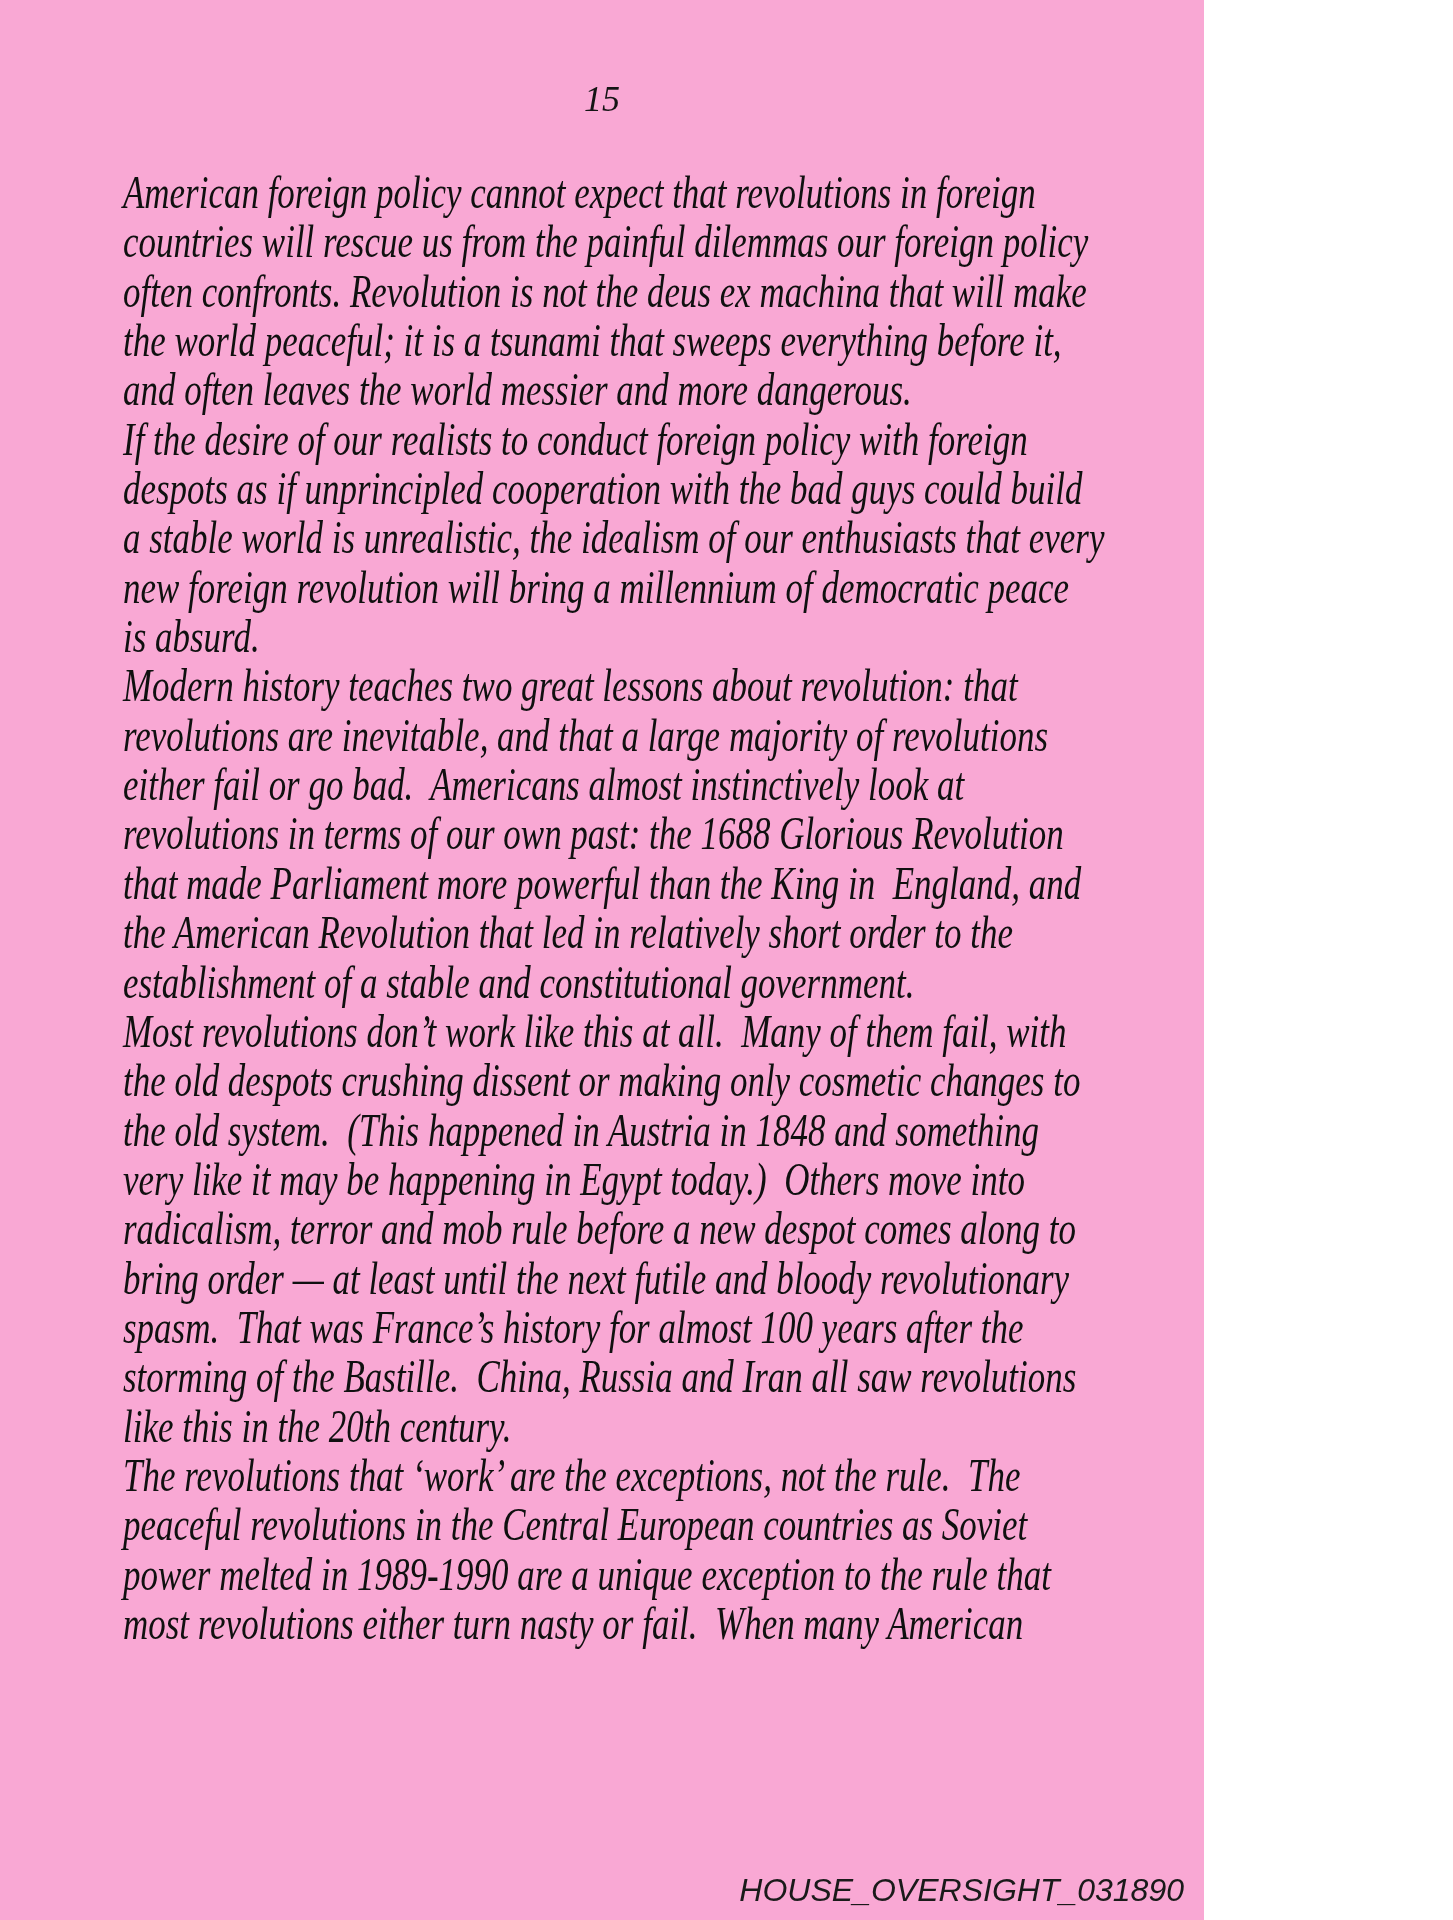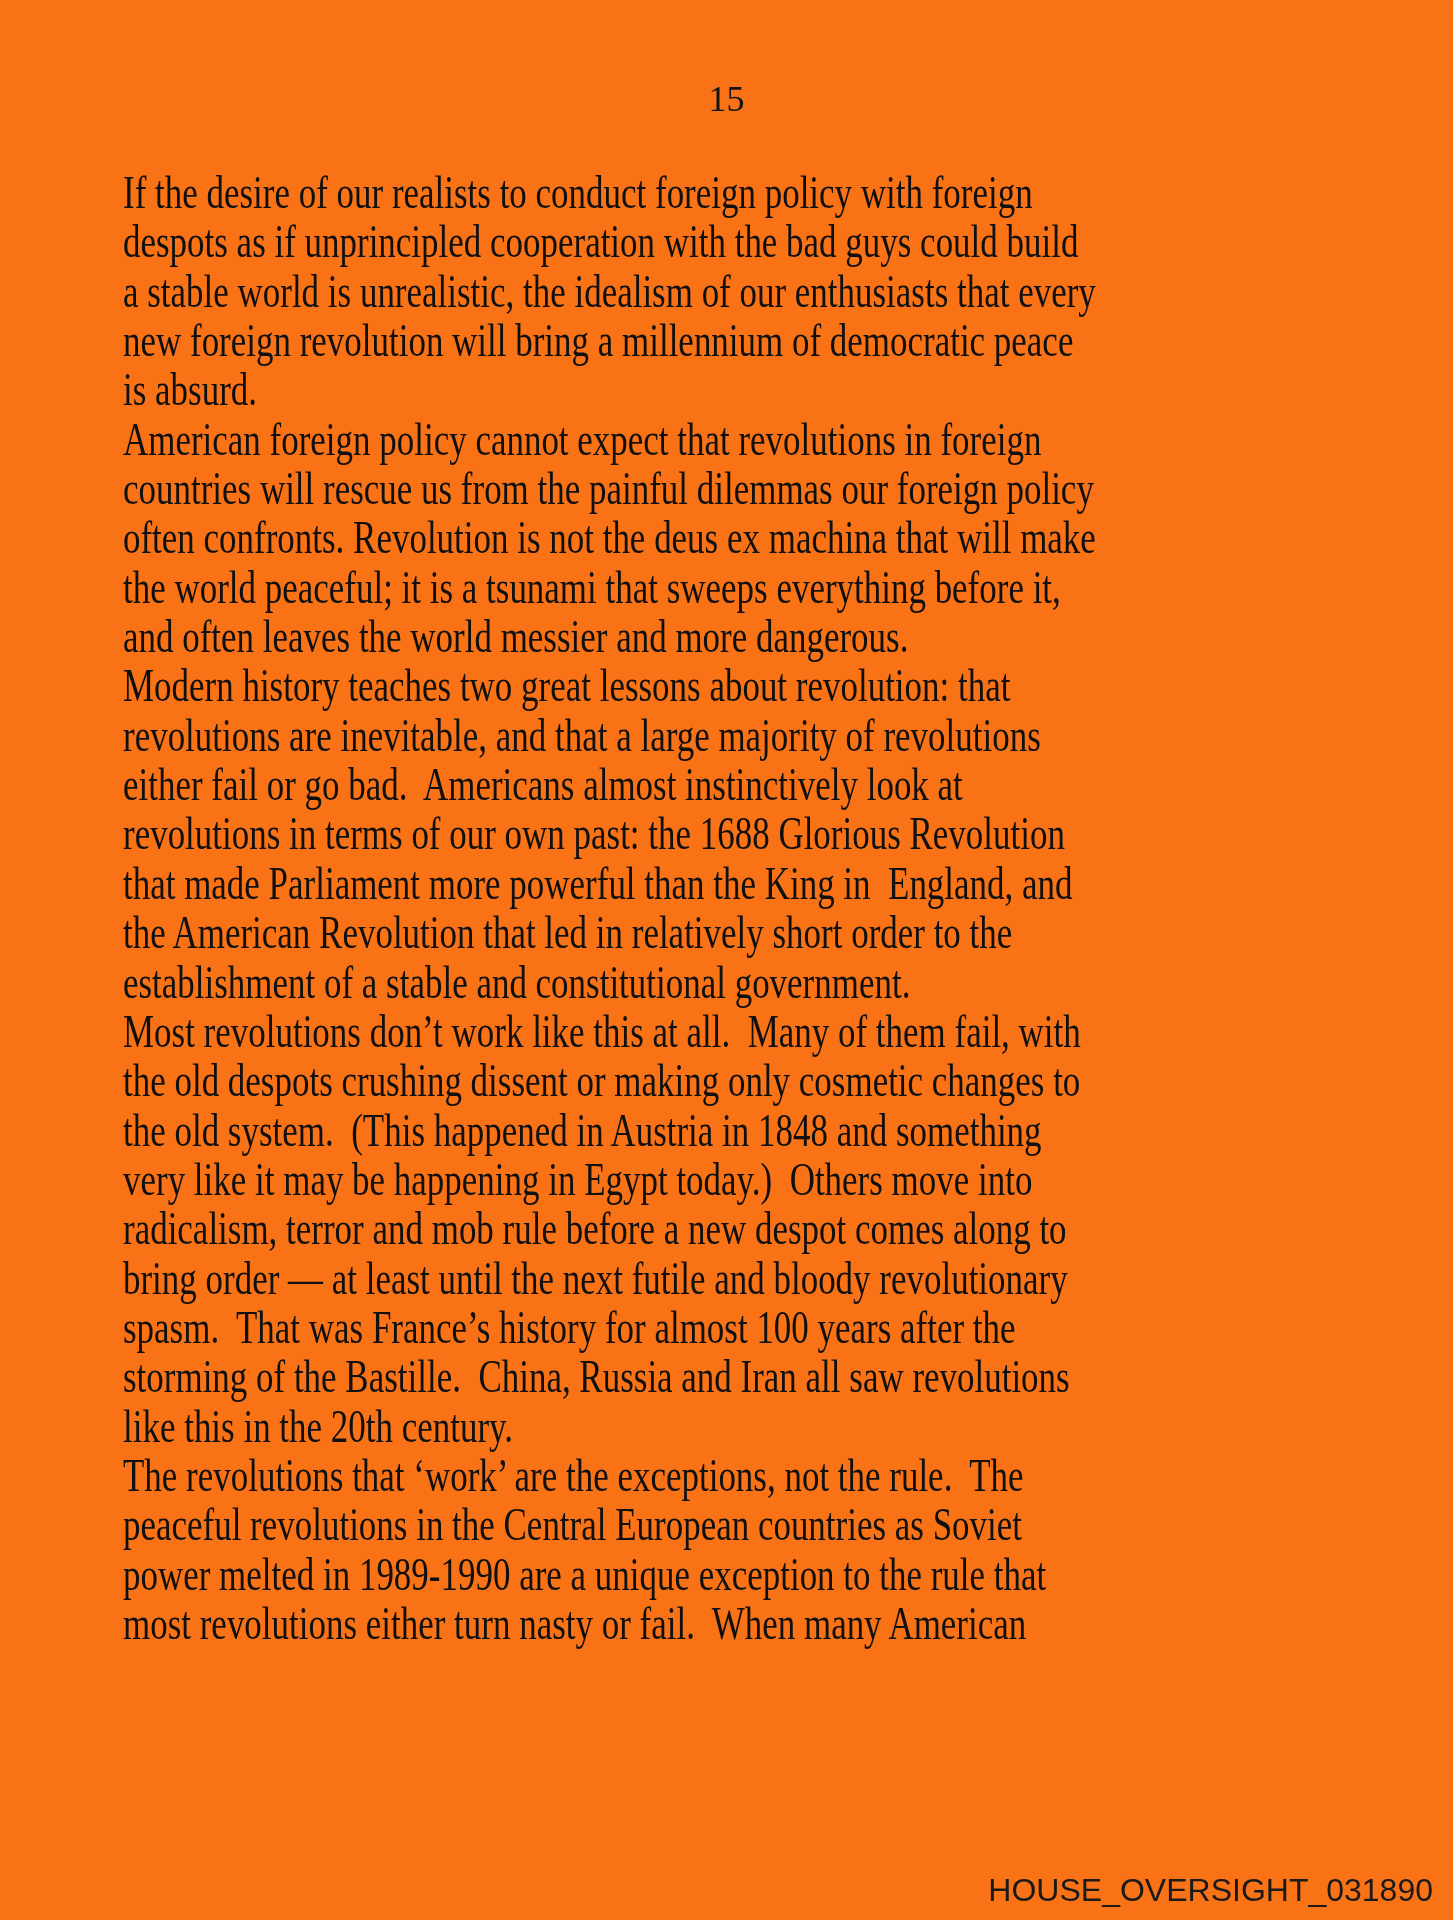--- a/index.html
+++ b/index.html
@@ -2,25 +2,26 @@
 <html><head>
 <meta charset="utf-8">
 <style>
   html, body {
     margin: 0;
     padding: 0;
     background: #ffffff;
   }
   .page {
     position: relative;
-    width: 1453px;
+    width: 1204px;
     height: 1920px;
-    background: #f97316;
+    background: #f9a8d4;
     overflow: hidden;
     font-family: "Liberation Serif", serif;
+    font-style: italic;
   }
   .page-number {
     position: absolute;
     top: 78px;
     left: 0;
     width: 100%;
     text-align: center;
     font-size: 36px;
     color: #141414;
   }
@@ -52,32 +53,32 @@
   }
 </style>
 </head>
 <body>
 
 <div class="page">
   <div class="page-number">15</div>
 
   <div class="body-text">
       <div class="paragraph">
+        <div class="line">American foreign policy cannot expect that revolutions in foreign</div>
+        <div class="line">countries will rescue us from the painful dilemmas our foreign policy</div>
+        <div class="line">often confronts. Revolution is not the deus ex machina that will make</div>
+        <div class="line">the world peaceful; it is a tsunami that sweeps everything before it,</div>
+        <div class="line">and often leaves the world messier and more dangerous.</div>
+      </div>
+      <div class="paragraph">
         <div class="line">If the desire of our realists to conduct foreign policy with foreign</div>
         <div class="line">despots as if unprincipled cooperation with the bad guys could build</div>
         <div class="line">a stable world is unrealistic, the idealism of our enthusiasts that every</div>
         <div class="line">new foreign revolution will bring a millennium of democratic peace</div>
         <div class="line">is absurd.</div>
-      </div>
-      <div class="paragraph">
-        <div class="line">American foreign policy cannot expect that revolutions in foreign</div>
-        <div class="line">countries will rescue us from the painful dilemmas our foreign policy</div>
-        <div class="line">often confronts. Revolution is not the deus ex machina that will make</div>
-        <div class="line">the world peaceful; it is a tsunami that sweeps everything before it,</div>
-        <div class="line">and often leaves the world messier and more dangerous.</div>
       </div>
       <div class="paragraph">
         <div class="line">Modern history teaches two great lessons about revolution: that</div>
         <div class="line">revolutions are inevitable, and that a large majority of revolutions</div>
         <div class="line">either fail or go bad.  Americans almost instinctively look at</div>
         <div class="line">revolutions in terms of our own past: the 1688 Glorious Revolution</div>
         <div class="line">that made Parliament more powerful than the King in  England, and</div>
         <div class="line">the American Revolution that led in relatively short order to the</div>
         <div class="line">establishment of a stable and constitutional government.</div>
       </div>

